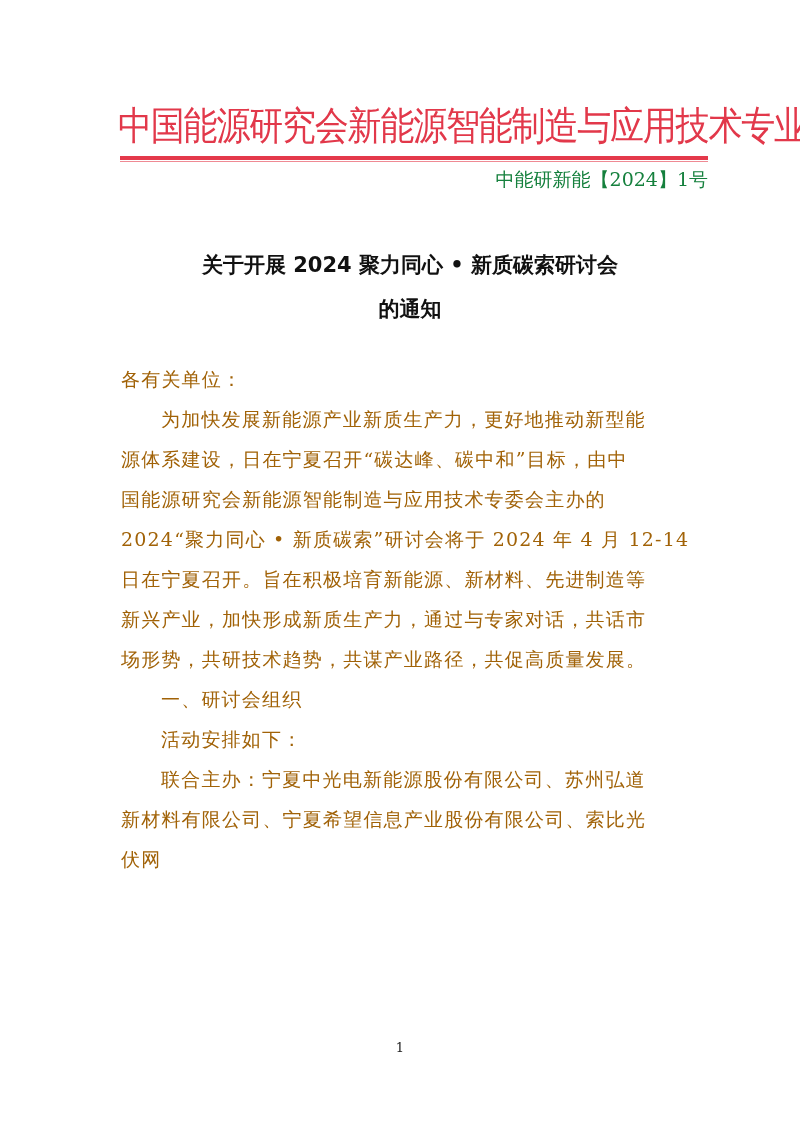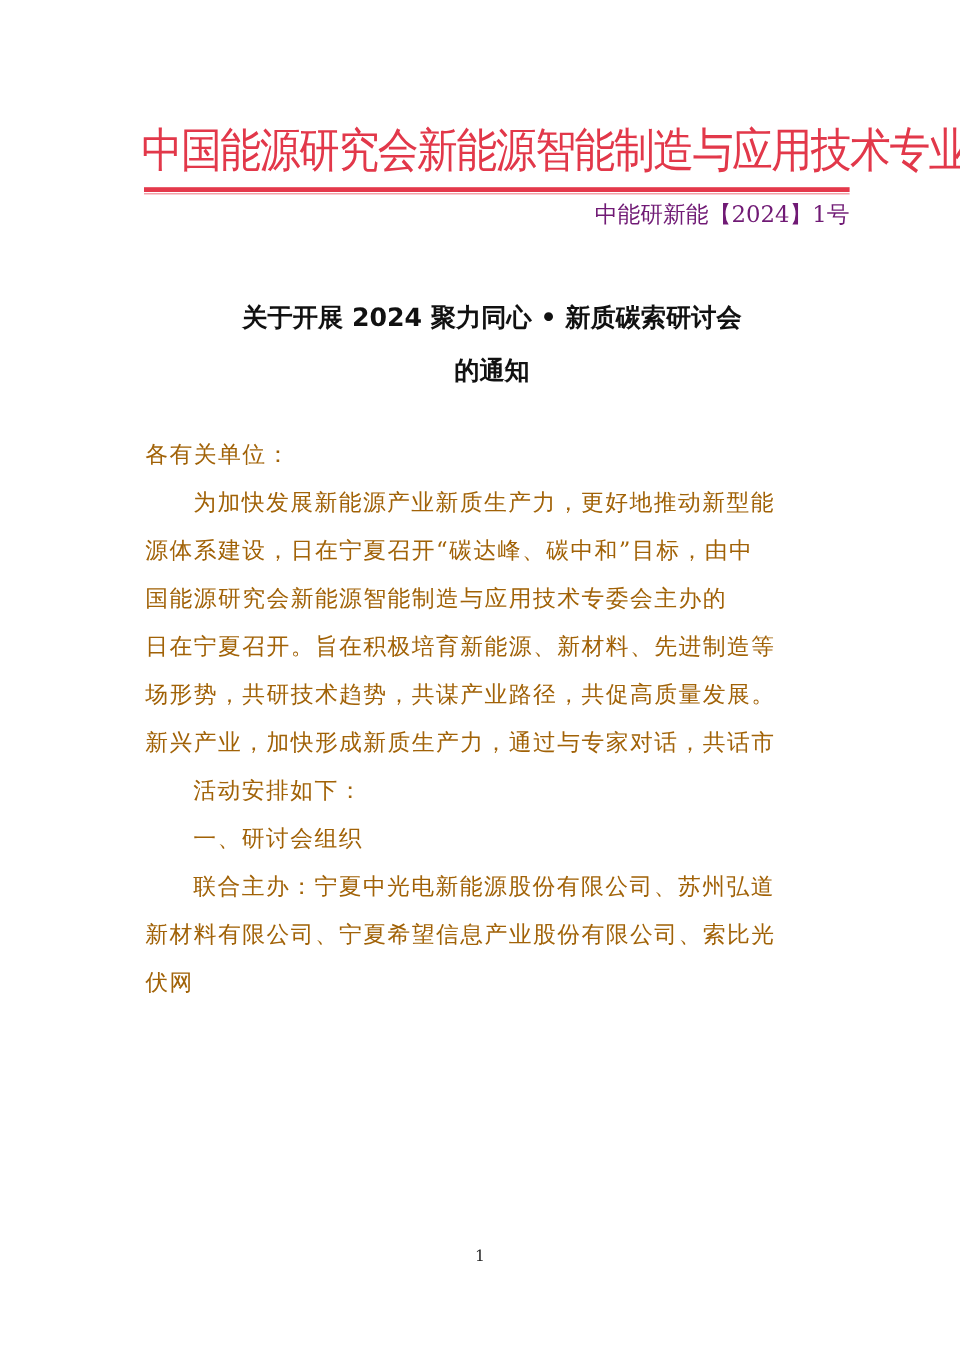--- a/index.html
+++ b/index.html
@@ -50,21 +50,21 @@
       width: 588px;
       height: 1px;
       background: #ef8a94;
     }
     .doc-number {
       position: absolute;
       right: 92px;
       top: 166px;
       font-size: 19px;
       line-height: 26px;
-      color: #701a75;
+      color: #15803d;
       white-space: nowrap;
     }
     .title {
       position: absolute;
       left: 110px;
       top: 243px;
       width: 600px;
       text-align: center;
       font-family: "DejaVu Sans", "Liberation Sans", sans-serif;
       font-weight: bold;
@@ -117,28 +117,29 @@
     <div>的通知</div>
   </div>
 
   <div class="body-text">
     <p>各有关单位：</p>
 
     <p>
       <span class="line" style="padding-left:40px">为加快发展新能源产业新质生产力，更好地推动新型能</span>
       <span class="line">源体系建设，日在宁夏召开“碳达峰、碳中和”目标，由中</span>
       <span class="line">国能源研究会新能源智能制造与应用技术专委会主办的</span>
+      <span class="line">2024“聚力同心 • 新质碳索”研讨会将于 2024 年 4 月 12-14</span>
       <span class="line">日在宁夏召开。旨在积极培育新能源、新材料、先进制造等</span>
+      <span class="line">新兴产业，加快形成新质生产力，通过与专家对话，共话市</span>
       <span class="line">场形势，共研技术趋势，共谋产业路径，共促高质量发展。</span>
-      <span class="line">新兴产业，加快形成新质生产力，通过与专家对话，共话市</span>
     </p>
 
+    <p class="indent">一、研讨会组织</p>
+
     <p class="indent">活动安排如下：</p>
-
-    <p class="indent">一、研讨会组织</p>
 
 
     <p>
       <span class="line" style="padding-left:40px">联合主办：宁夏中光电新能源股份有限公司、苏州弘道</span>
       <span class="line">新材料有限公司、宁夏希望信息产业股份有限公司、索比光</span>
       <span class="line">伏网</span>
     </p>
   </div>
 
   <div class="page-number">1</div>

